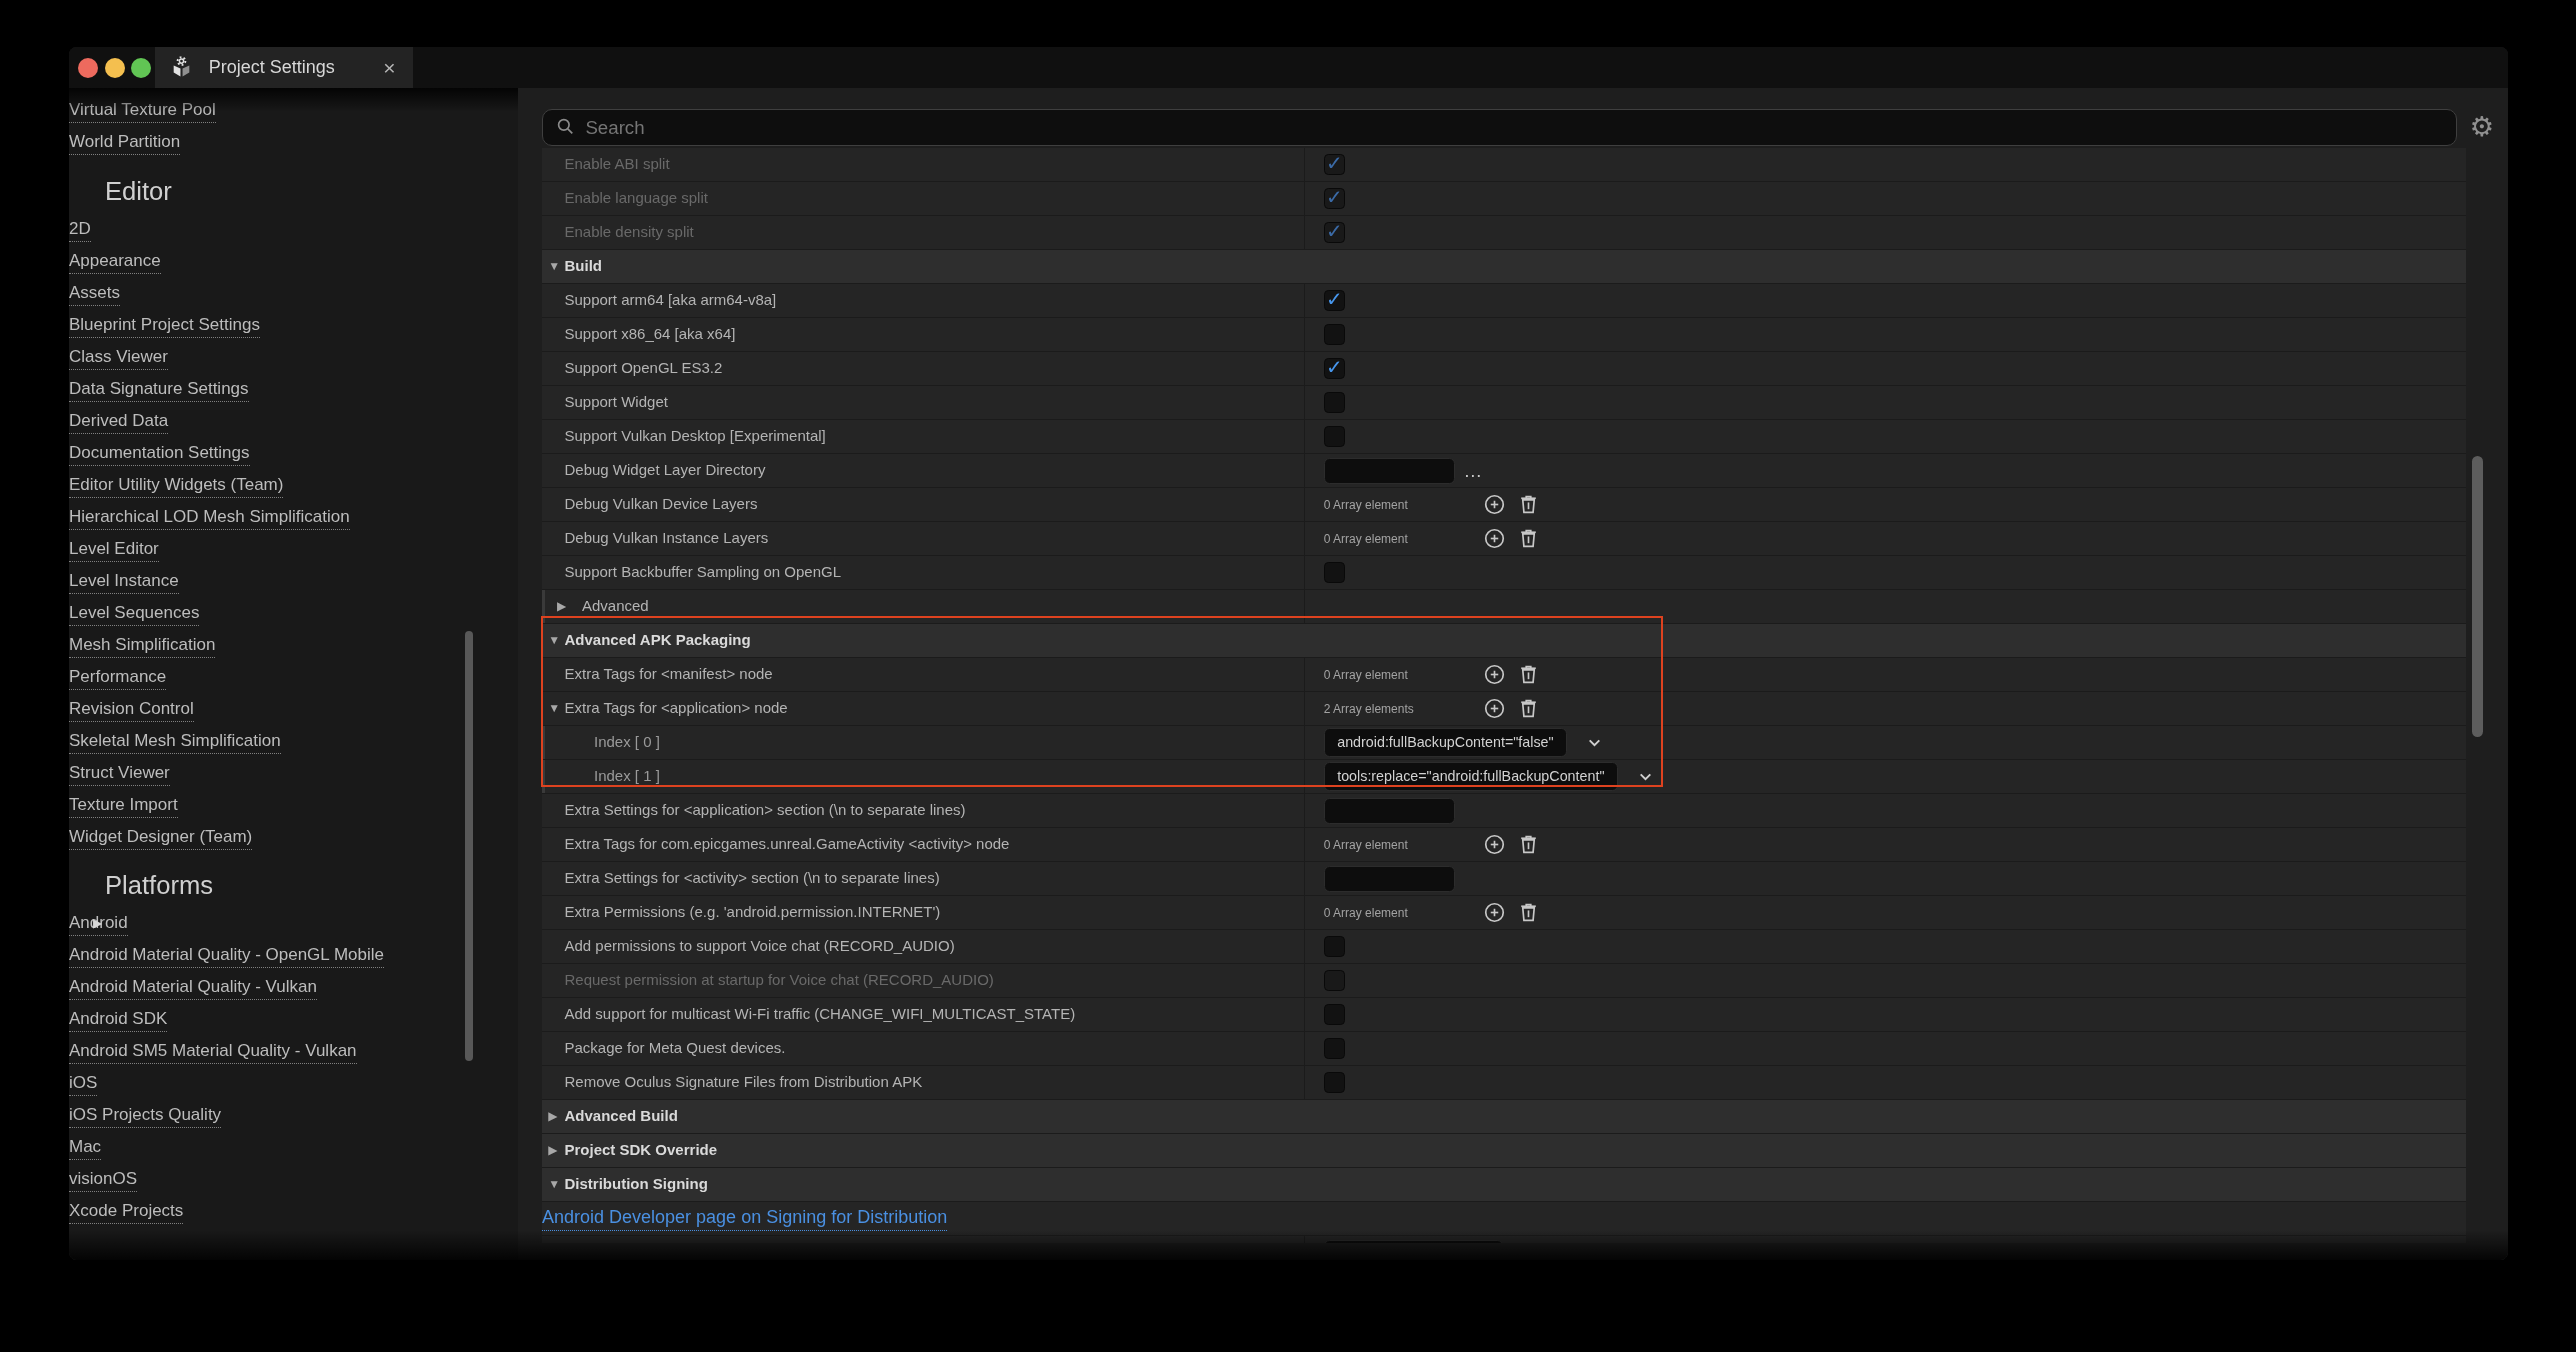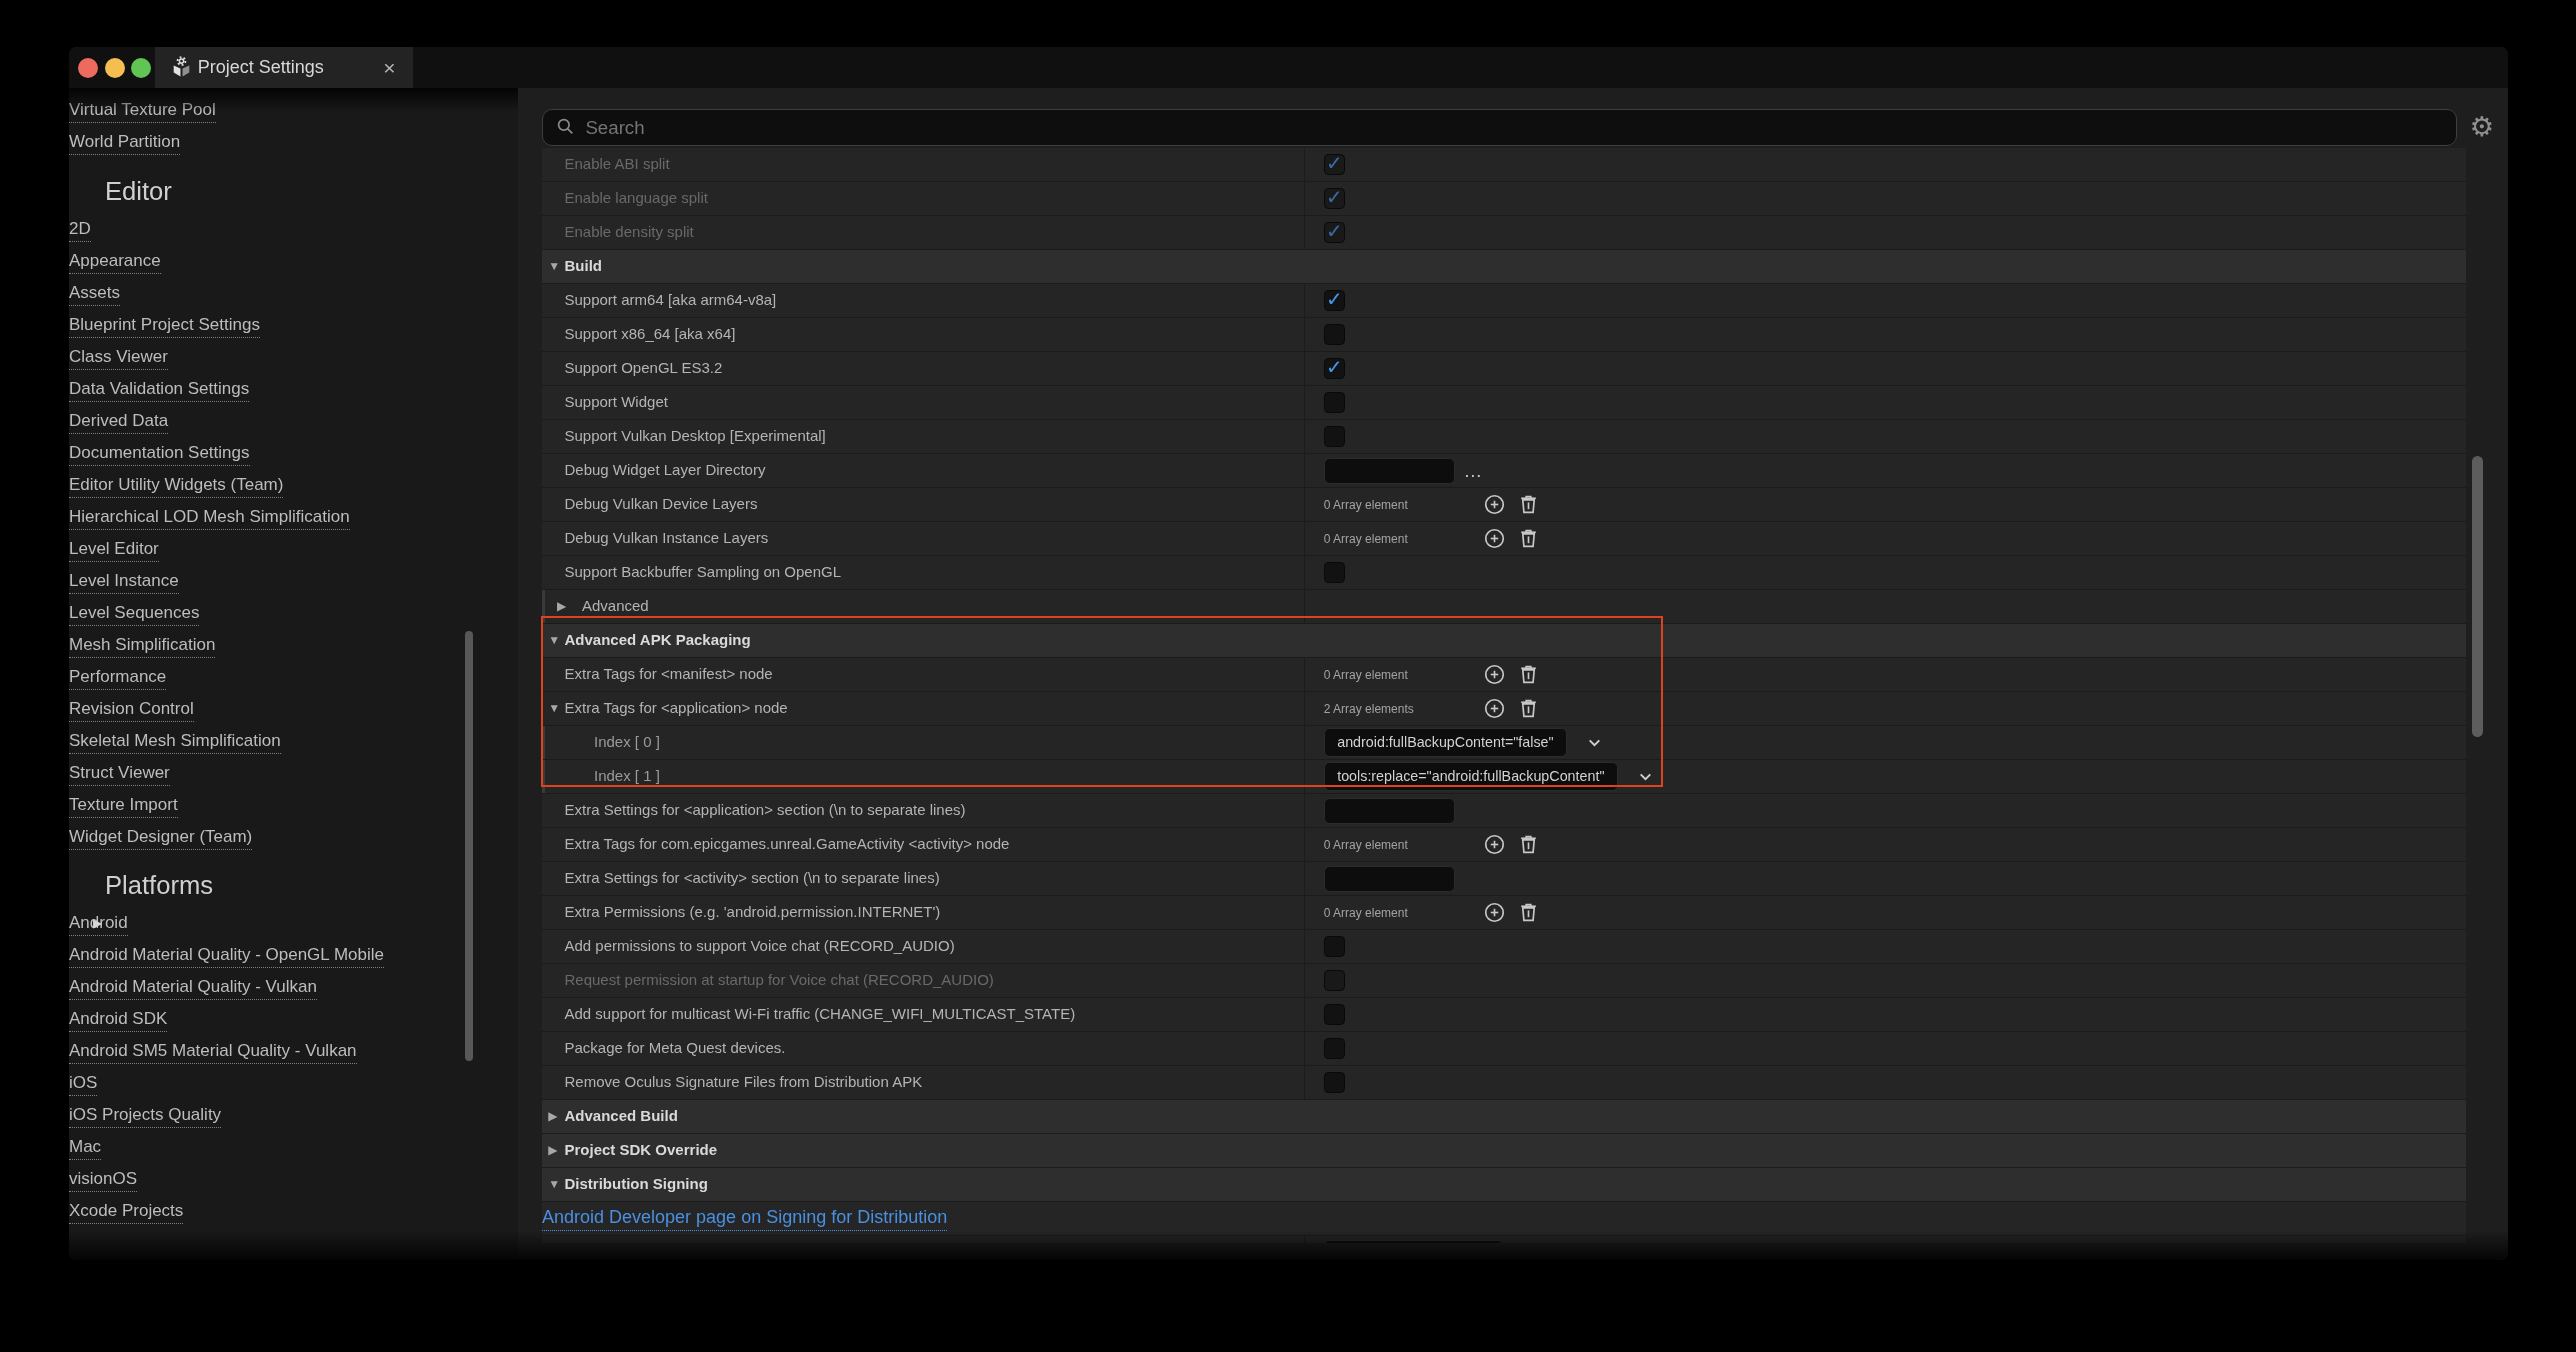--- a/index.html
+++ b/index.html
@@ -10,21 +10,21 @@
   html,body{width:2576px;height:1352px;background:#000;font-family:"Liberation Sans","DejaVu Sans",sans-serif;overflow:hidden}
 
   .window{position:absolute;left:69px;top:47px;width:2439px;height:1213px;background:#191919;border-radius:7.5px;overflow:hidden}
 
   
   .titlebar{position:absolute;left:0;top:0;right:0;height:41px;background:#101010}
   .traffic{position:absolute;top:10.6px;width:20px;height:20px;border-radius:50%}
   .t-red{left:8.7px;background:var(--traffic_red)}
   .t-yellow{left:36px;background:var(--traffic_yellow)}
   .t-green{left:62px;background:var(--traffic_green)}
-  .tab{position:absolute;left:86px;top:0;width:258px;height:41px;background:#232323;display:flex;align-items:center;padding:0 13.7px;gap:4px}
+  .tab{position:absolute;left:86px;top:0;width:258px;height:41px;background:#232323;display:flex;align-items:center;padding:0 13.7px;gap:15px}
   .tab-title{font-size:18px;color:#d8d8d8;flex:1}
   .tab-close{font-size:21px;color:#b5b5b5;line-height:1;cursor:default;padding:0 3.7px}
 
   
   .sidebar{position:absolute;left:0;top:41px;width:449px;bottom:0;background:#191919;overflow:hidden}
   .sb-list{padding-top:6.2px}
   .sb-entry{position:relative}
   .sb-entry.item{height:32px;line-height:32px;font-size:17px;color:#bdbdbd}
   .sb-entry.item .lbl{display:inline-block;line-height:1.35;border-bottom:0.6px dotted rgba(255,255,255,.45)}
   .sb-entry.section{height:47px;line-height:50px;margin-top:7.5px;padding-left:36px;font-size:25.6px;color:#d0d0d0}
@@ -147,21 +147,21 @@
           <span class="lbl">Blueprint Project Settings</span>
         </div>
 
         <div class="sb-entry item">
           
           <span class="lbl">Class Viewer</span>
         </div>
 
         <div class="sb-entry item">
           
-          <span class="lbl">Data Validation Settings</span>
+          <span class="lbl">Data Signature Settings</span>
         </div>
 
         <div class="sb-entry item">
           
           <span class="lbl">Derived Data</span>
         </div>
 
         <div class="sb-entry item">
           
           <span class="lbl">Documentation Settings</span>

